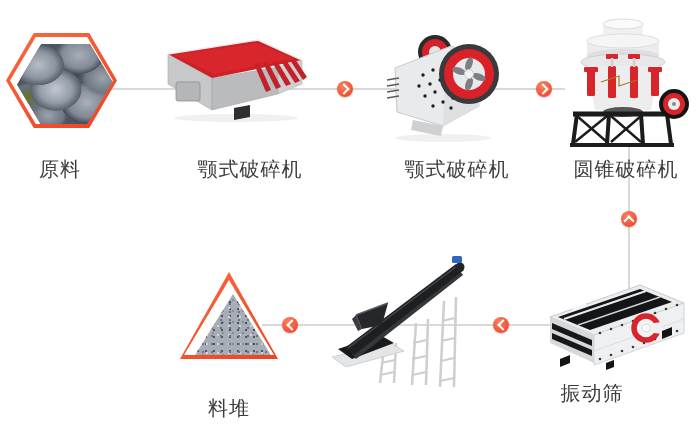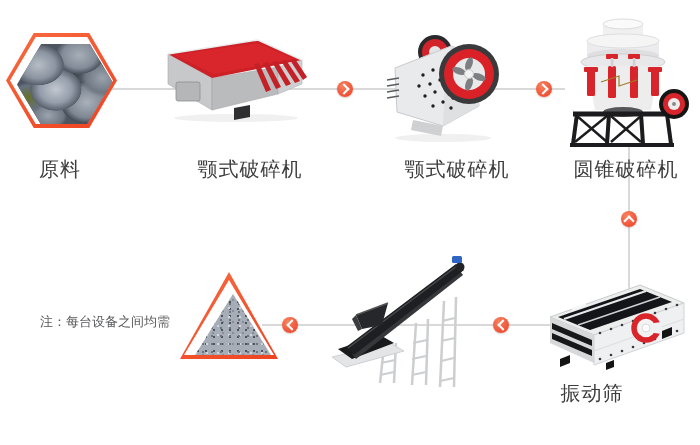--- a/index.html
+++ b/index.html
@@ -281,19 +281,19 @@
     <div class="chev left"></div>
   </div>
   <div class="arrow" style="left:282px;top:317px;">
     <div class="chev left"></div>
   </div>
 
   <div class="node-label" style="left:10px;top:156px;width:100px;">原料</div>
   <div class="node-label" style="left:160px;top:156px;width:180px;">颚式破碎机</div>
   <div class="node-label" style="left:367px;top:156px;width:180px;">颚式破碎机</div>
   <div class="node-label" style="left:546px;top:156px;width:160px;">圆锥破碎机</div>
+  <div class="node-label" style="left:169px;top:395px;width:120px;">料堆</div>
   <div class="node-label" style="left:532px;top:380px;width:120px;">振动筛</div>
 
   <div class="note">
-    <div>注：每台设备之间均需</div>
   </div>
 
 </div>
 
 </body></html>

